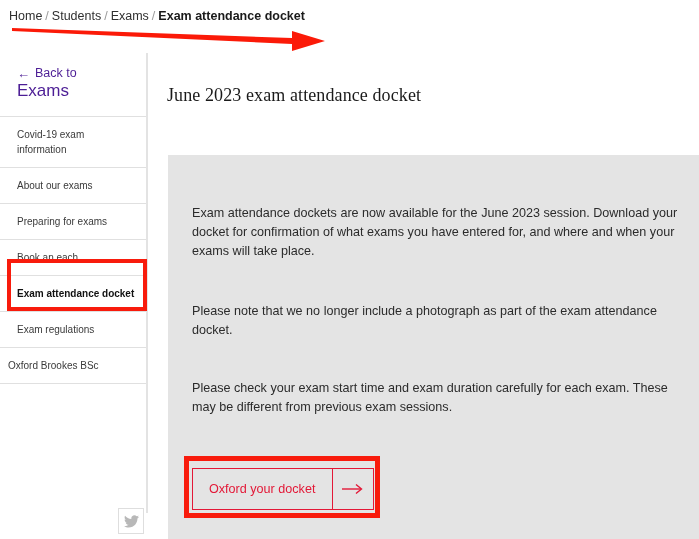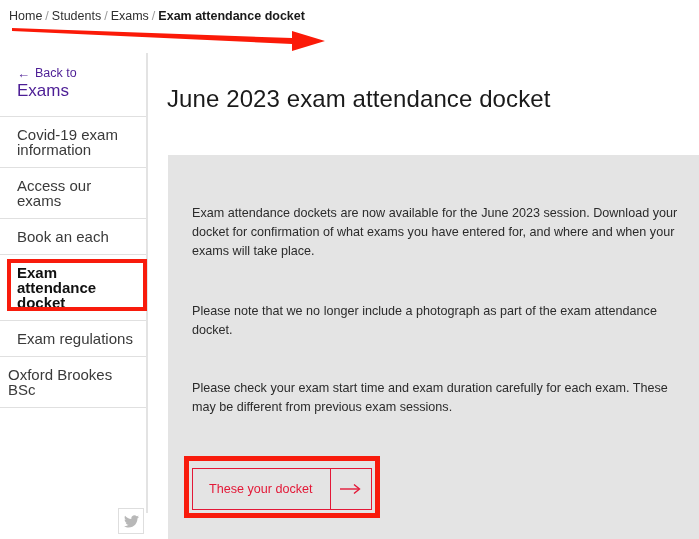--- a/index.html
+++ b/index.html
@@ -72,21 +72,21 @@
   }
   #back-link .back-target {
     font-size: 17px;
     display: block;
     margin-top: 2px;
   }
   .nav-list { list-style: none; margin: 0; padding: 0; }
   .nav-item {
     border-top: 1px solid #e0e0e0;
     padding: 10px 10px 10px 17px;
-    font-size: 15px;
+    font-size: 10px;
     line-height: 15px;
     color: #3a3a3a;
     cursor: pointer;
     min-height: 31px;
   }
   .nav-item.active {
     font-weight: bold;
     color: #111111;
   }
   .nav-item.last { border-bottom: 1px solid #e0e0e0; padding-left: 8px; }
@@ -113,22 +113,22 @@
 
   
   #main {
     position: absolute;
     left: 148px; top: 53px;
     right: 0; bottom: 0;
   }
   #page-title {
     margin: 0;
     padding: 32px 0 0 19px;
-    font-family: Liberation Sans, sans-serif;
-    font-size: 24px;
+    font-family: Liberation Serif, serif;
+    font-size: 18px;
     font-weight: normal;
     color: #1a1a1a;
     letter-spacing: 0.1px;
   }
   #content-panel {
     position: absolute;
     left: 20px; top: 102px;
     width: 535px;
     height: 437px;
     background: #e4e4e4;
@@ -195,21 +195,22 @@
   <aside id="sidebar">
     <div id="back-link">
       <div class="back-row">
         <span class="back-arrow">←</span><span>Back to</span>
       </div>
       <span class="back-target">Exams</span>
     </div>
 
     <ul class="nav-list">
       <li class="nav-item">Covid-19 exam information</li>
-      <li class="nav-item">Access our exams</li>
+      <li class="nav-item">About our exams</li>
+      <li class="nav-item">Preparing for exams</li>
       <li class="nav-item">Book an each</li>
       <li class="nav-item active">Exam attendance docket</li>
       <li class="nav-item">Exam regulations</li>
       <li class="nav-item last">Oxford Brookes BSc</li>
     </ul>
   </aside>
 
   <div id="anno-nav-box"></div>
 
   <div id="social">
@@ -220,21 +221,21 @@
 
   <main id="main">
     <h1 id="page-title">June 2023 exam attendance docket</h1>
 
     <div id="content-panel">
       <p class="para" id="p1">Exam attendance dockets are now available for the June 2023 session. Download your docket for confirmation of what exams you have entered for, and where and when your exams will take place.</p>
       <p class="para" id="p2">Please note that we no longer include a photograph as part of the exam attendance docket.</p>
       <p class="para" id="p3">Please check your exam start time and exam duration carefully for each exam. These may be different from previous exam sessions.</p>
 
       <div id="docket-button">
-        <span class="label">These your docket</span>
+        <span class="label">Oxford your docket</span>
         <span class="arrow-cell">
           <svg width="24" height="12" viewBox="0 0 24 12" xmlns="http://www.w3.org/2000/svg">
             <line x1="1" y1="6" x2="20" y2="6" stroke="#e31837" stroke-width="1.4"></line>
             <polyline points="15,1.5 20.5,6 15,10.5" fill="none" stroke="#e31837" stroke-width="1.4"></polyline>
           </svg>
         </span>
       </div>
     </div>
   </main>
 

